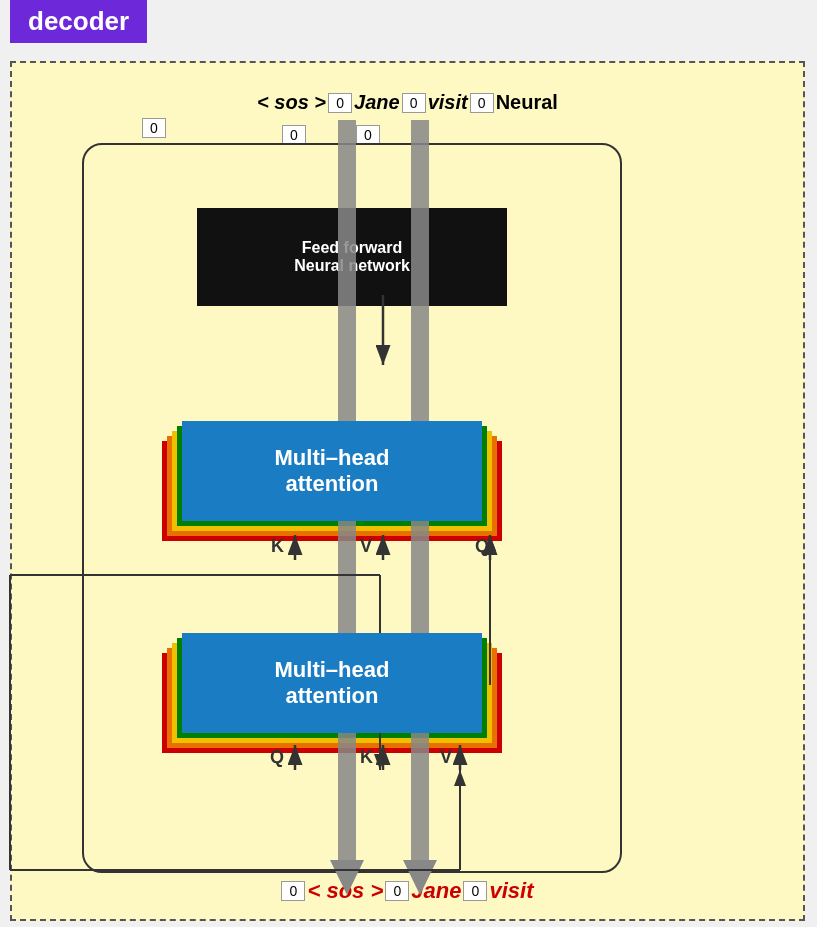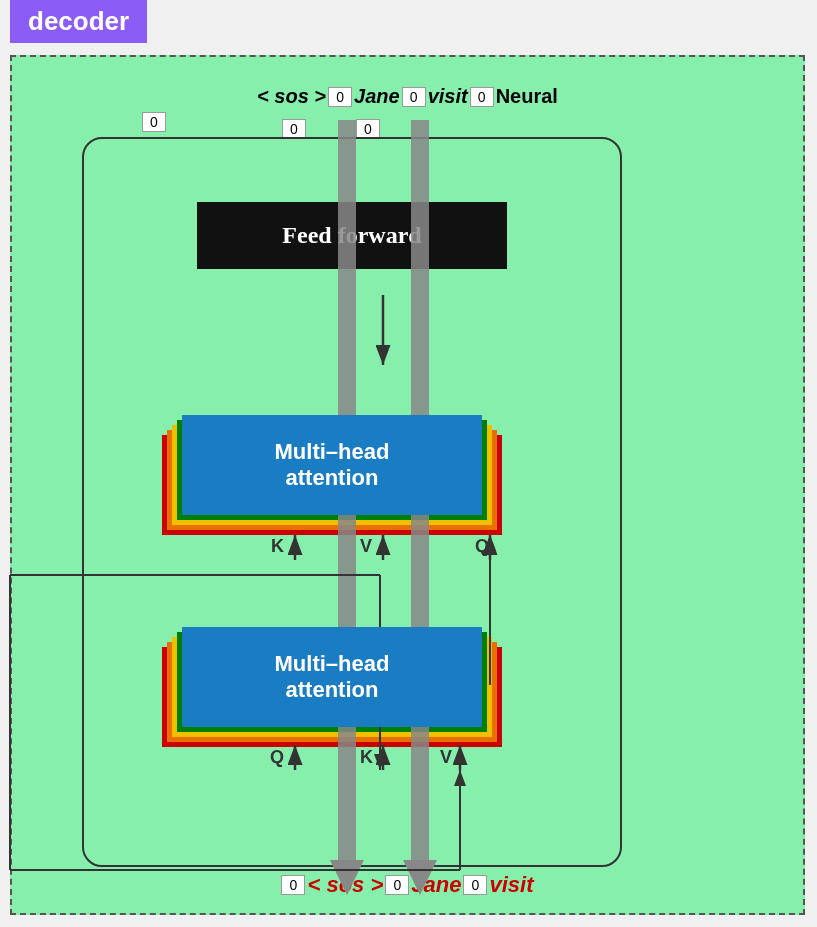--- a/index.html
+++ b/index.html
@@ -7,26 +7,26 @@
       width: 817px;
       height: 927px;
       background: #f0f0f0;
       font-family: Arial, sans-serif;
       overflow: hidden;
       position: relative;
     }
 
     .outer-dashed {
       position: absolute;
-      top: 55px;
+      top: 61px;
       left: 10px;
       width: 795px;
       height: 860px;
       border: 2px dashed #555;
-      background: #86efac;
+      background: #fef9c3;
     }
 
     .token-box {
       border: 1px solid #999;
       background: #fff;
       padding: 1px 6px;
       font-size: 14px;
       font-style: normal;
       font-weight: normal;
       min-width: 24px;
@@ -45,31 +45,30 @@
       border-radius: 20px;
       background: transparent;
     }
 
     
     .ffn-block {
       position: absolute;
       top: 145px;
       left: 185px;
       width: 310px;
-      height: 67px;
+      height: 98px;
       background: #111;
       color: #fff;
-      font-size: 24px;
+      font-size: 16px;
       font-weight: bold;
       display: flex;
       flex-direction: column;
       align-items: center;
       justify-content: center;
       text-align: center;
-      font-family: Liberation Serif, serif;
     }
 
     .bottom-red-text {
       color: #cc0000;
       font-style: italic;
       font-weight: bold;
     }
 
     
     .svg-overlay {
@@ -101,20 +100,21 @@
     <span class="token-box">0</span>
   </div>
   <div style="position:absolute; top:55px; left:130px;">
     <span class="token-box">0</span>
   </div>
 
   <div class="inner-box"></div>
 
   <div class="ffn-block">
     <span>Feed forward</span>
+    <span>Neural network</span>
   </div>
 
   <div style="position:absolute; top:358px; left:170px; width:300px; height:120px;">
 
     <div style="position:absolute; background:#cc0000; top:20px; left:-20px; width:300px; height:100px;"></div>
     <div style="position:absolute; background:#e87000; top:15px; left:-15px; width:300px; height:100px;"></div>
     <div style="position:absolute; background:#f0c000; top:10px; left:-10px; width:300px; height:100px;"></div>
     <div style="position:absolute; background:#008000; top:5px; left:-5px; width:300px; height:100px;"></div>
 
     <div style="position:absolute; background:#cc0000; top:20px; right:-20px; width:300px; height:100px;"></div>
@@ -150,21 +150,21 @@
     <span class="token-box">0</span>
     <span class="bottom-red-text">&lt; <em>sos</em> &gt;</span>
     <span class="token-box">0</span>
     <span class="bottom-red-text">Jane</span>
     <span class="token-box">0</span>
     <span class="bottom-red-text">visit</span>
   </div>
 
 </div>
 
-<div style="position:absolute; top:0; left:10px; background:#8b5cf6; color:#fff; font-size:26px; font-weight:bold; padding:6px 18px;text-align:right;">decoder</div>
+<div style="position:absolute; top:0; left:10px; background:#6d28d9; color:#fff; font-size:26px; font-weight:bold; padding:6px 18px;text-align:right;">decoder</div>
 
 <svg class="svg-overlay" xmlns="http://www.w3.org/2000/svg">
   <defs>
     <marker id="arrowhead-black" markerWidth="8" markerHeight="6" refX="8" refY="3" orient="auto">
       <polygon points="0 0, 8 3, 0 6" fill="#333"></polygon>
     </marker>
     <marker id="arrowhead-gray" markerWidth="10" markerHeight="8" refX="5" refY="4" orient="auto">
       <polygon points="0 0, 10 4, 0 8" fill="#888"></polygon>
     </marker>
     <marker id="arrowhead-gray-up" markerWidth="10" markerHeight="8" refX="5" refY="4" orient="auto">

